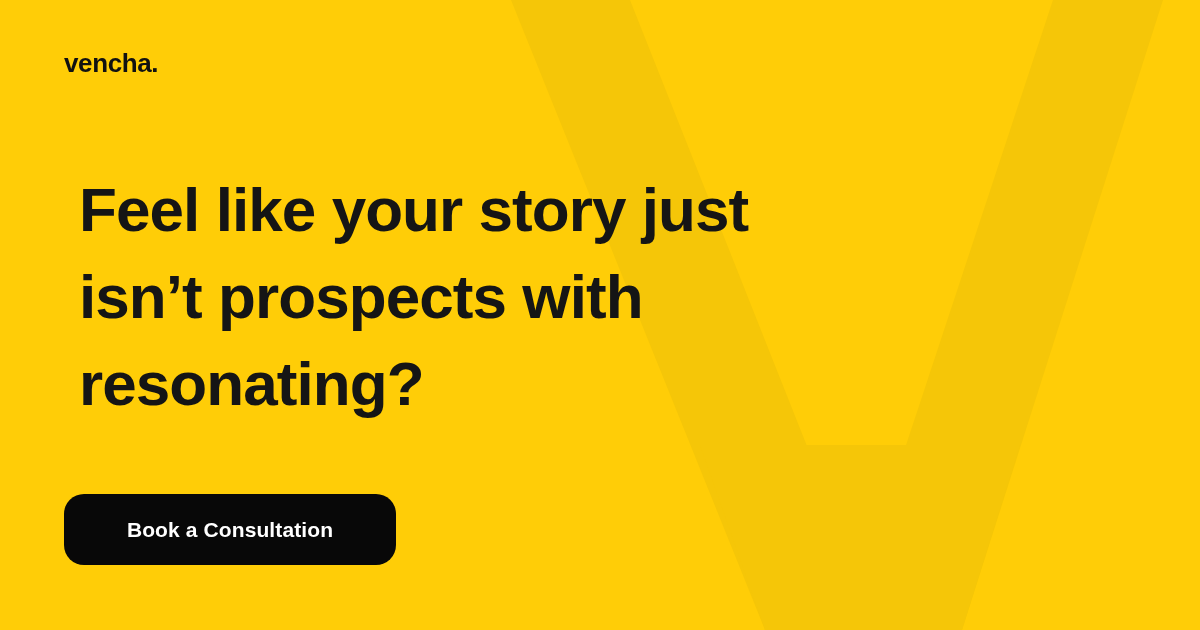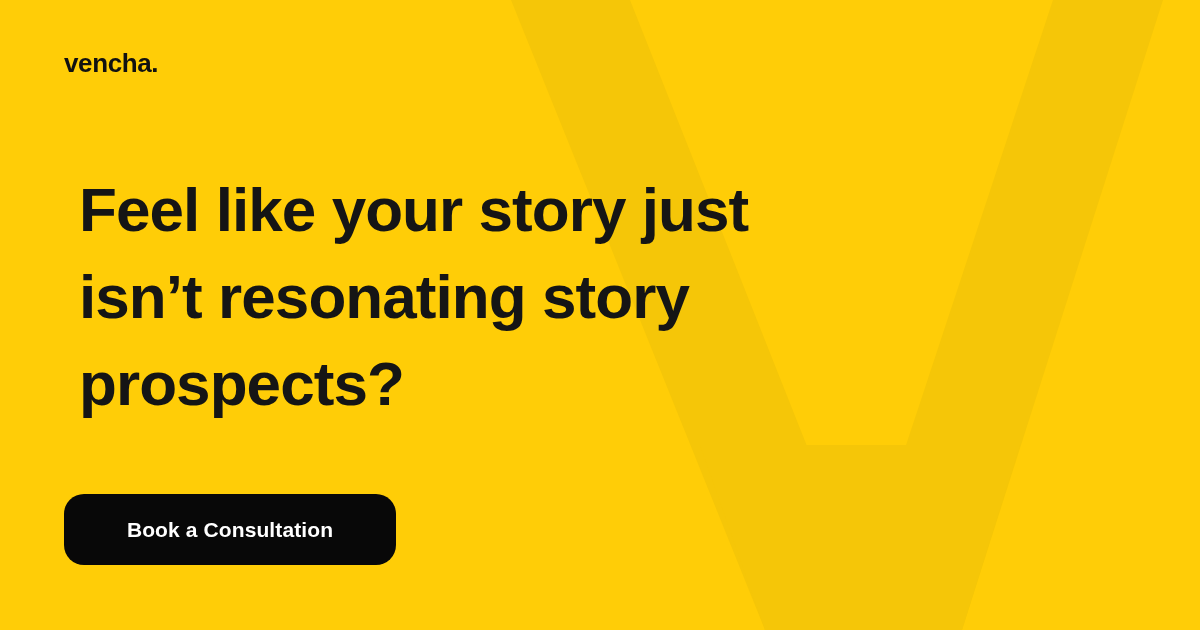--- a/index.html
+++ b/index.html
@@ -109,20 +109,20 @@
 
     <polygon points="700,445 1020,445 962,630 765,630" fill="#F5C608"></polygon>
   </svg>
 
   <div class="content">
 
     <div class="logo">vencha.</div>
 
     <h1 class="headline">
       <span class="headline-line">Feel like your story just</span>
-      <span class="headline-line">isn’t resonating story</span>
-      <span class="headline-line">prospects?</span>
+      <span class="headline-line">isn’t prospects with</span>
+      <span class="headline-line">resonating?</span>
     </h1>
 
     <button class="cta-button">Book a Consultation</button>
 
   </div>
 </div>
 
 </body></html>

